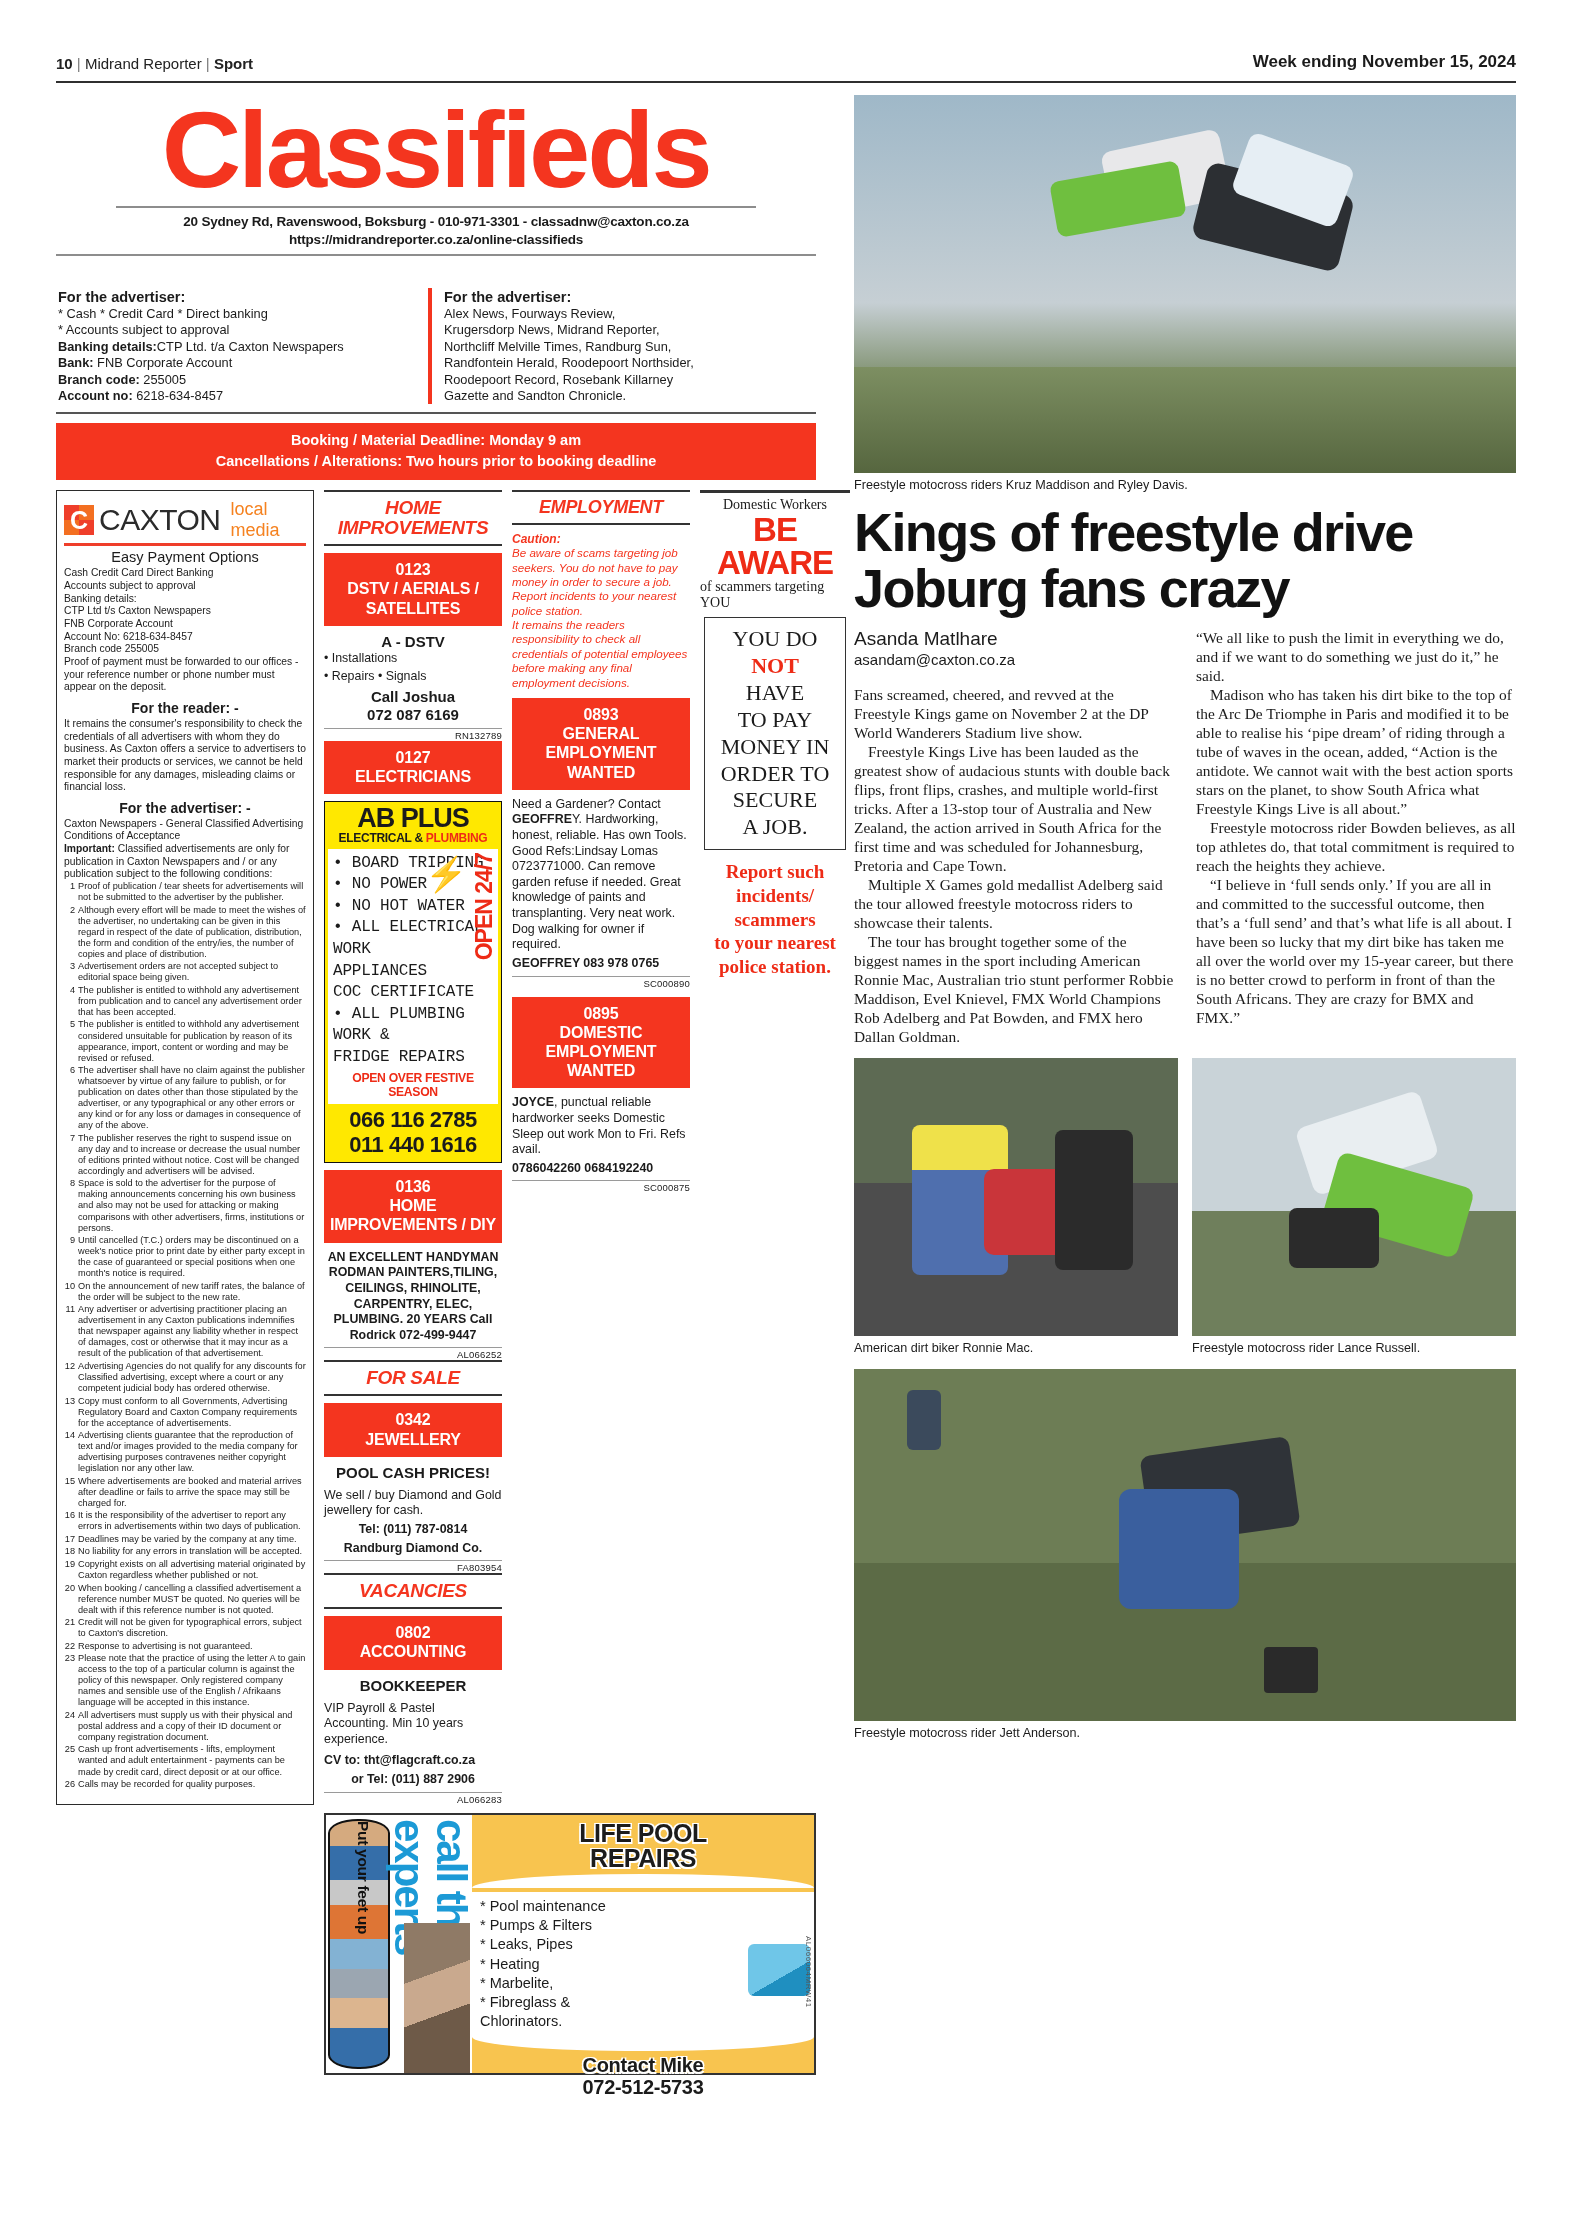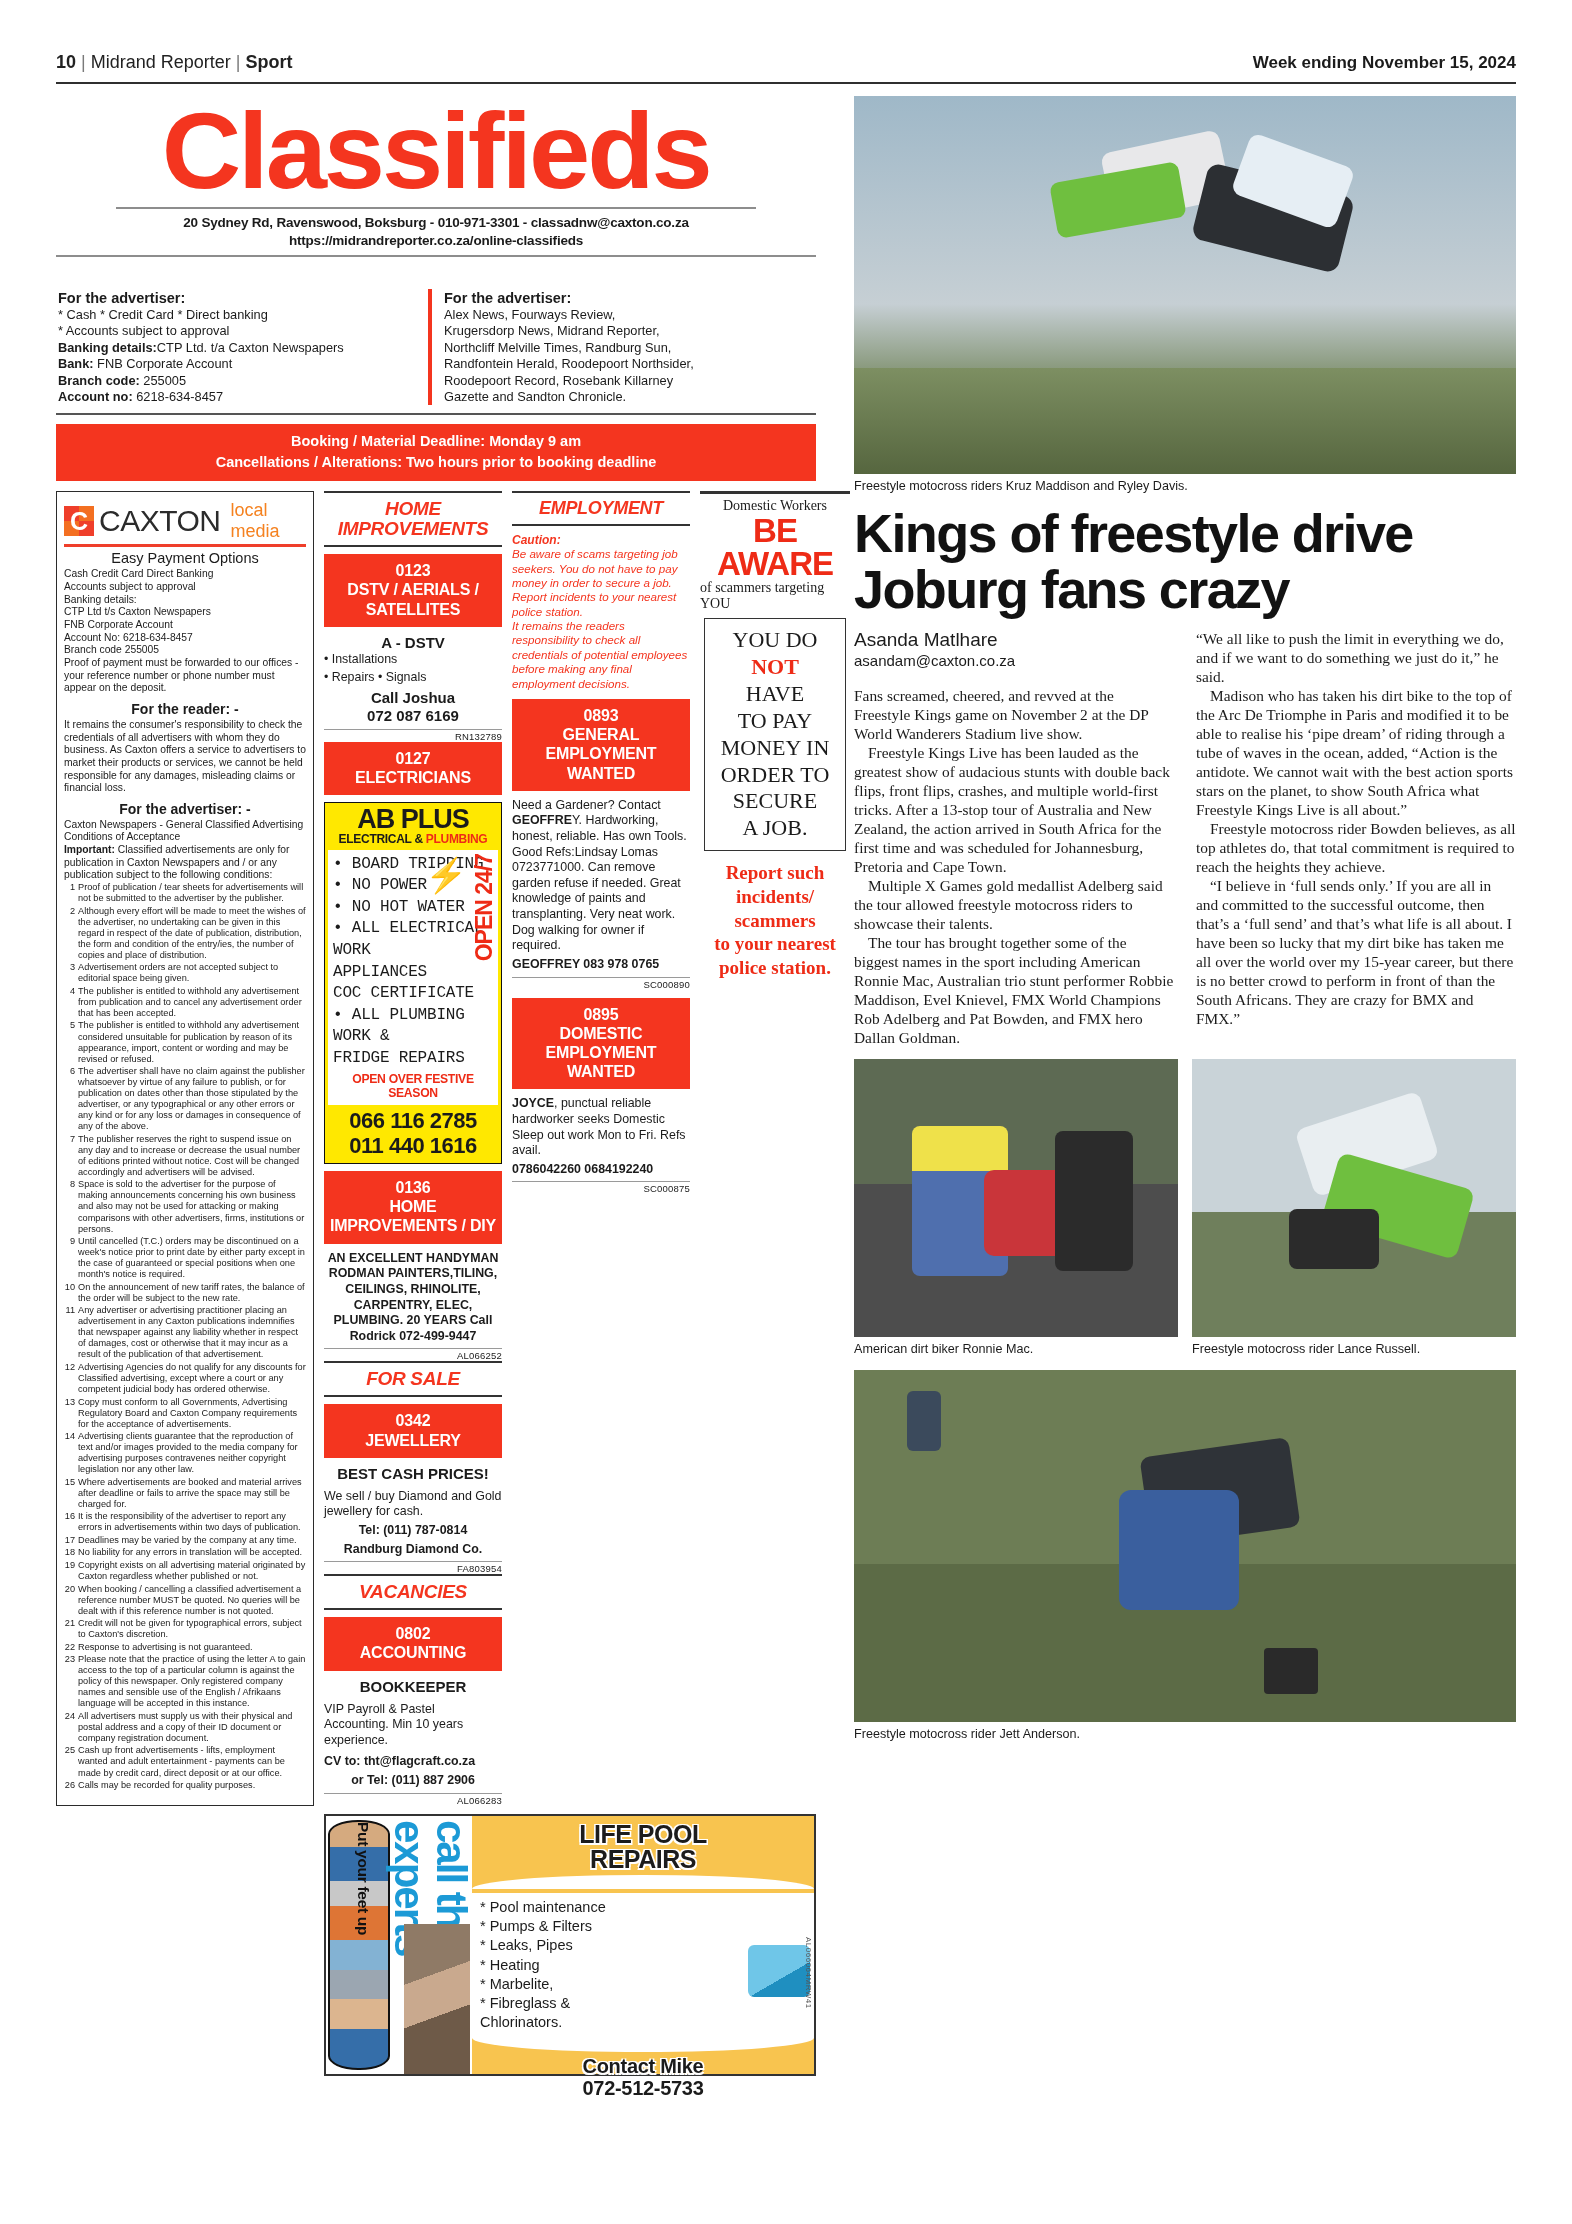--- a/index.html
+++ b/index.html
@@ -9,21 +9,21 @@
     background:#ffffff;
     font-family:"Liberation Sans", sans-serif;
     color:#1b1b1b;
     position:relative;
     overflow:hidden;
   }
   .page { width:1572px; height:2224px; padding:52px 56px 0 56px; position:relative; }
 
   
   .masthead { display:flex; justify-content:space-between; align-items:flex-end; font-size:17px; padding-bottom:5px; }
-  .mh-left { font-size:18px; color:#222; }
+  .mh-left { font-size:15px; color:#222; }
   .mh-left b { font-weight:bold; }
   .mh-left .sep { color:#7a7a7a; font-weight:normal; }
   .mh-right { font-weight:bold; font-size:17px; }
   .mh-rule { border-top:2px solid #2f2f2f; margin-top:4px; }
 
   
   .grid { display:flex; gap:16px; margin-top:12px; }
   .left-col { width:760px; flex:0 0 760px; }
   .right-col { flex:1 1 auto; padding-left:22px; }
 
@@ -425,21 +425,21 @@
           <div class="ad-ref">AL066252</div>
 
           <div class="cat-head">
             <div>FOR SALE</div>
           </div>
           <div class="code-box">
             <div>0342</div>
             <div>JEWELLERY</div>
           </div>
           <div>
-            <div class="ad-big">BEST CASH PRICES!</div>
+            <div class="ad-big">POOL CASH PRICES!</div>
             <div class="ad" style="margin-top:6px">We sell / buy Diamond and Gold jewellery for cash.</div>
             <div class="ad c"><b>Tel: (011) 787-0814</b></div>
             <div class="ad c"><b>Randburg Diamond Co.</b></div>
             <div class="ad-ref">FA803954</div>
           </div>
 
           <div class="cat-head">
             <div>VACANCIES</div>
           </div>
           <div class="code-box">

